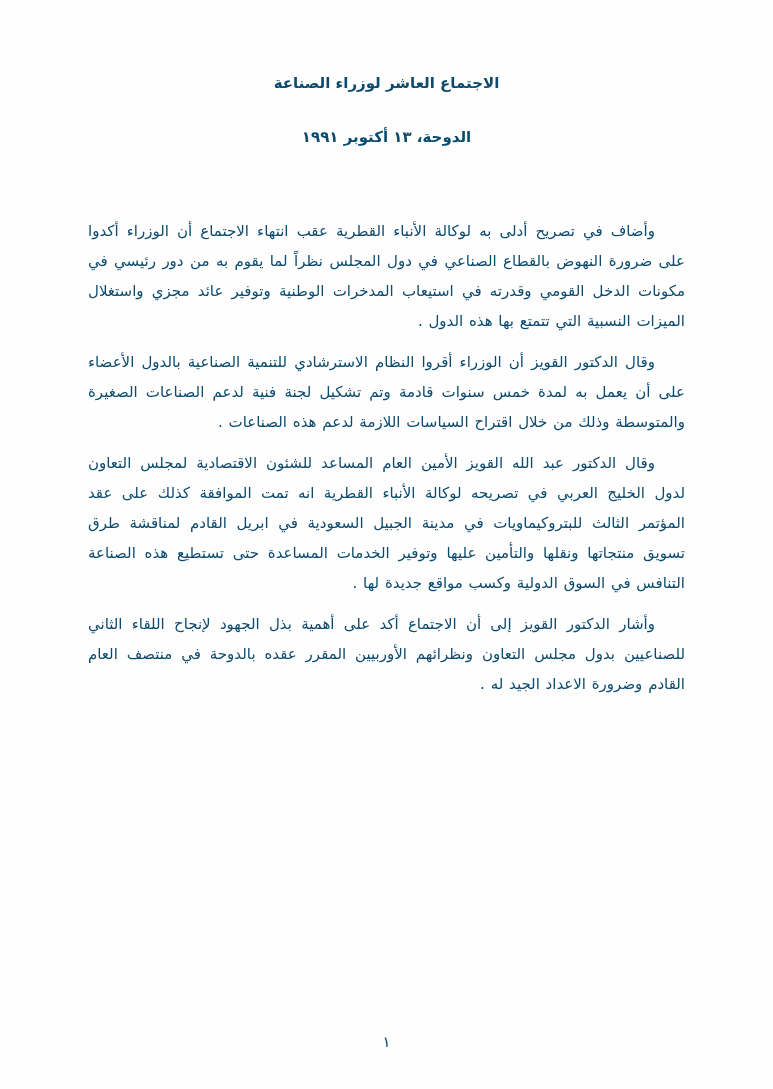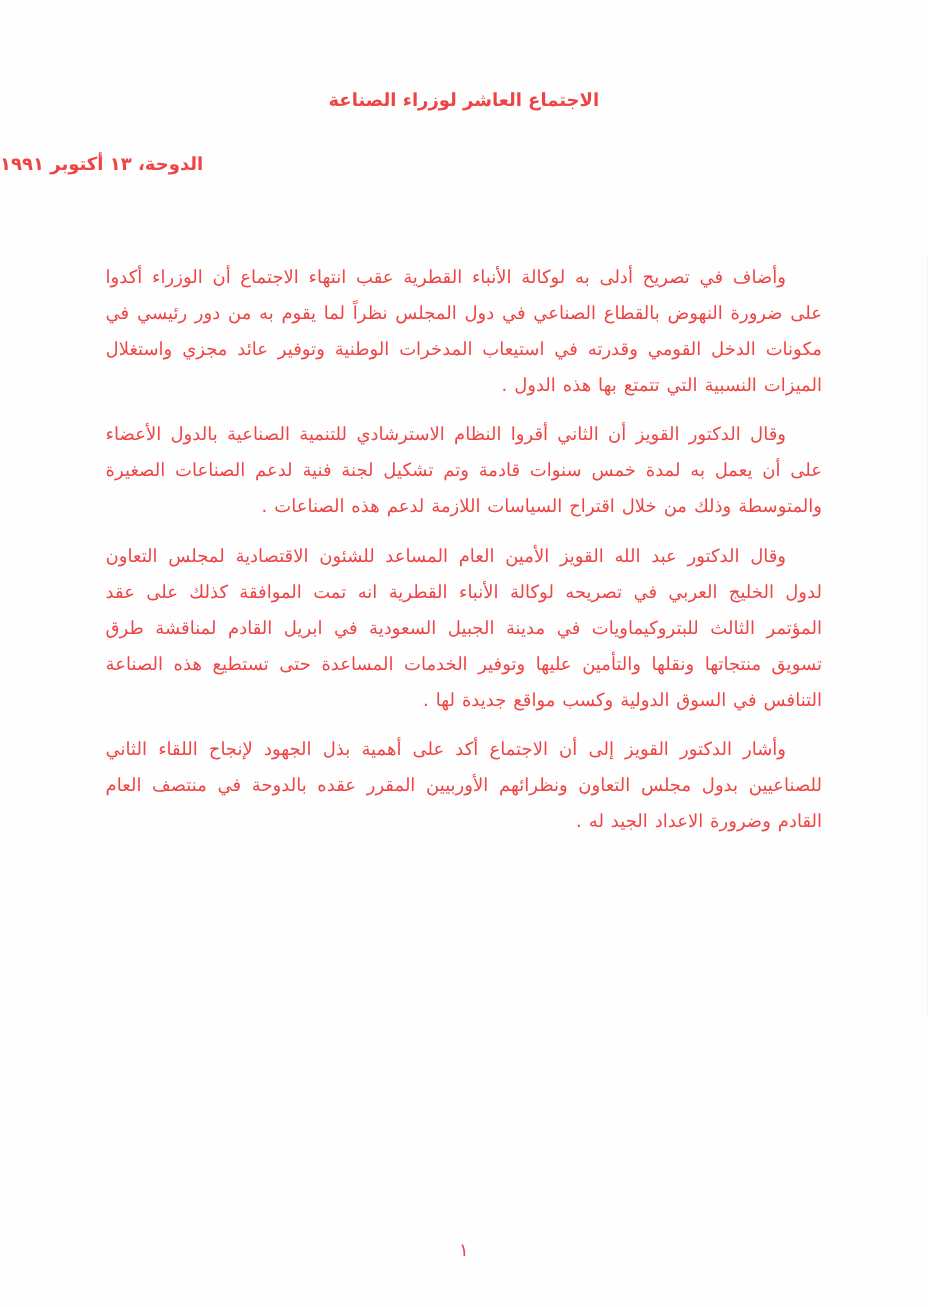--- a/index.html
+++ b/index.html
@@ -6,39 +6,39 @@
     margin: 0;
     padding: 0;
     background: #e8e8e8;
   }
   .page {
     position: relative;
     width: 773px;
     height: 1089px;
     margin: 0 auto;
     background: #fefefe;
-    color: #ef4444;
+    color: #0c4a6e;
     font-family: "DejaVu Sans", sans-serif;
     direction: rtl;
     overflow: hidden;
     box-sizing: border-box;
   }
   .title-block {
     padding-top: 64px;
     text-align: center;
   }
   .title-line {
     font-size: 15px;
     font-weight: bold;
     line-height: 38px;
     letter-spacing: 0.3px;
   }
   .date-line {
     margin-top: 16px;
-    text-align: left;
+    text-align: center;
     font-size: 15px;
     font-weight: bold;
     line-height: 38px;
   }
   .body-text {
     margin-top: 60px;
     padding: 0 88px;
   }
   .body-text p {
     margin: 0 0 11px 0;
@@ -64,20 +64,20 @@
 <div class="page">
 
   <div class="title-block">
     <div class="title-line">الاجتماع العاشر لوزراء الصناعة</div>
   </div>
 
   <div class="date-line">الدوحة، ١٣ أكتوبر ١٩٩١</div>
 
   <div class="body-text">
     <p>وأضاف في تصريح أدلى به لوكالة الأنباء القطرية عقب انتهاء الاجتماع أن الوزراء أكدوا على ضرورة النهوض بالقطاع الصناعي في دول المجلس نظراً لما يقوم به من دور رئيسي في مكونات الدخل القومي وقدرته في استيعاب المدخرات الوطنية وتوفير عائد مجزي واستغلال الميزات النسبية التي تتمتع بها هذه الدول .</p>
-    <p>وقال الدكتور القويز أن الثاني أقروا النظام الاسترشادي للتنمية الصناعية بالدول الأعضاء على أن يعمل به لمدة خمس سنوات قادمة وتم تشكيل لجنة فنية لدعم الصناعات الصغيرة والمتوسطة وذلك من خلال اقتراح السياسات اللازمة لدعم هذه الصناعات .</p>
+    <p>وقال الدكتور القويز أن الوزراء أقروا النظام الاسترشادي للتنمية الصناعية بالدول الأعضاء على أن يعمل به لمدة خمس سنوات قادمة وتم تشكيل لجنة فنية لدعم الصناعات الصغيرة والمتوسطة وذلك من خلال اقتراح السياسات اللازمة لدعم هذه الصناعات .</p>
     <p>وقال الدكتور عبد الله القويز الأمين العام المساعد للشئون الاقتصادية لمجلس التعاون لدول الخليج العربي في تصريحه لوكالة الأنباء القطرية انه تمت الموافقة كذلك على عقد المؤتمر الثالث للبتروكيماويات في مدينة الجبيل السعودية في ابريل القادم لمناقشة طرق تسويق منتجاتها ونقلها والتأمين عليها وتوفير الخدمات المساعدة حتى تستطيع هذه الصناعة التنافس في السوق الدولية وكسب مواقع جديدة لها .</p>
     <p>وأشار الدكتور القويز إلى أن الاجتماع أكد على أهمية بذل الجهود لإنجاح اللقاء الثاني للصناعيين بدول مجلس التعاون ونظرائهم الأوربيين المقرر عقده بالدوحة في منتصف العام القادم وضرورة الاعداد الجيد له .</p>
   </div>
 
   <div class="page-number">١</div>
 
 </div>
 
 </body></html>

